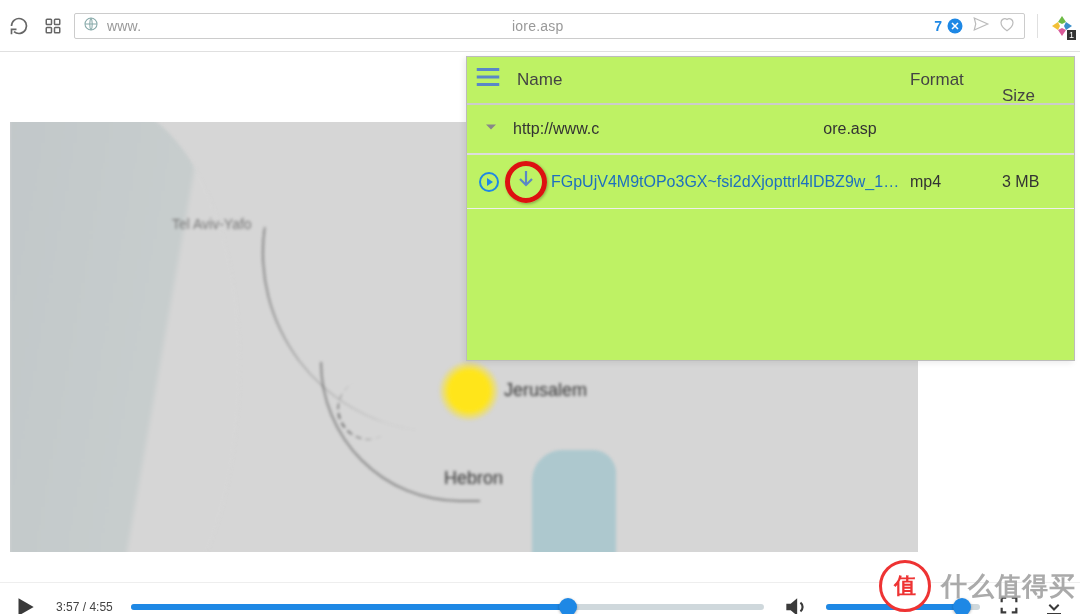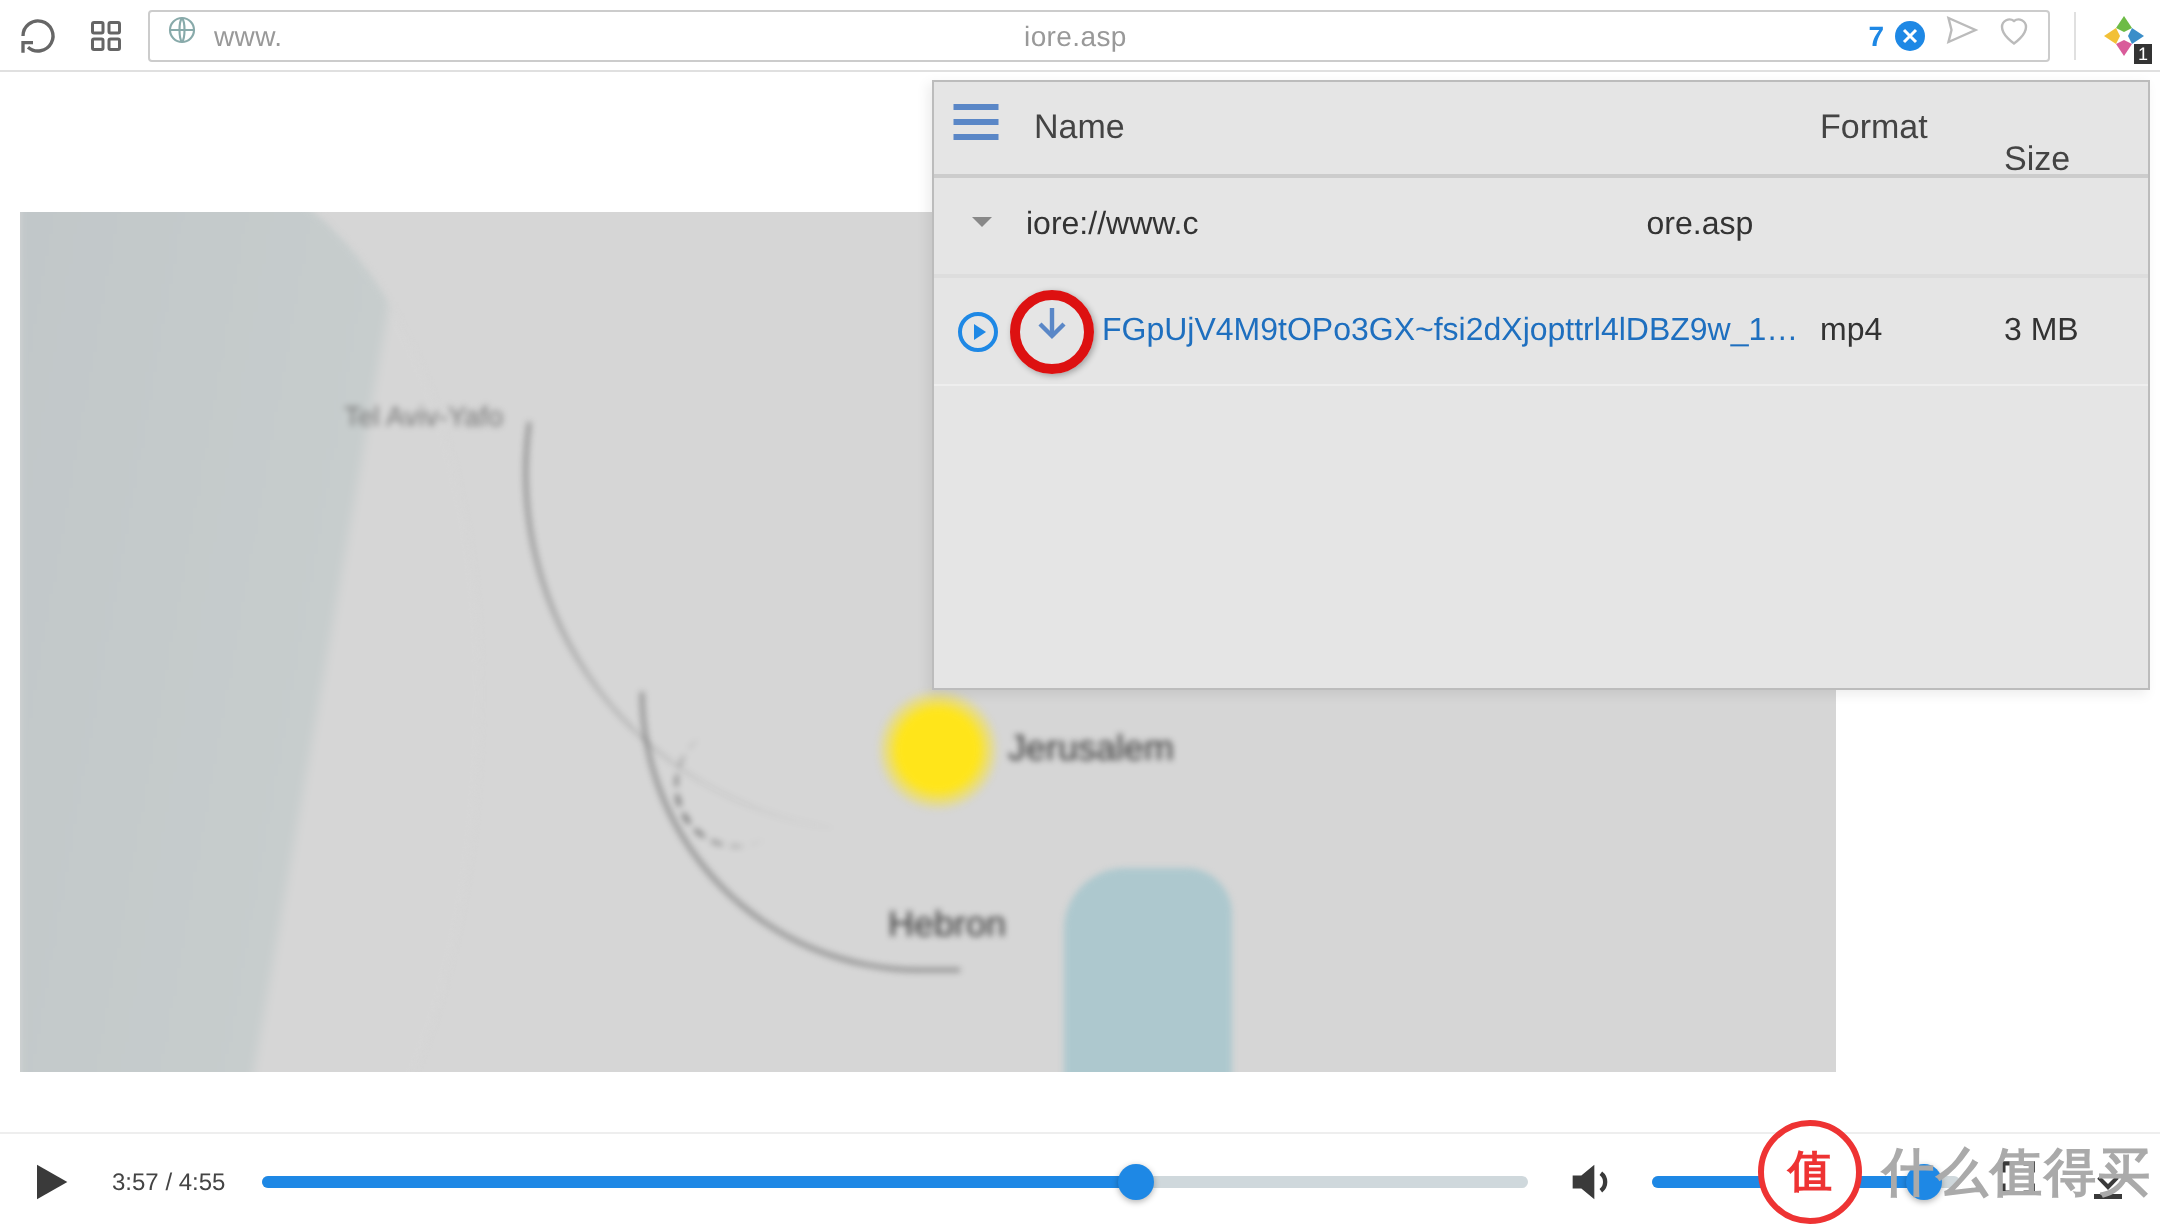--- a/index.html
+++ b/index.html
@@ -1,19 +1,19 @@
 <!DOCTYPE html>
 <html><head>
   <meta charset="utf-8">
   <style>
     * { margin: 0; padding: 0; box-sizing: border-box; }
     html, body { width: 1080px; height: 614px; font-family: "Segoe UI", Arial, sans-serif; background: #fff; overflow: hidden; }
 
     
-    .top-bar { height: 36px; display: flex; align-items: center; gap: 8px; padding: 0 6px; border-bottom: 1px solid #e0e0e0; justify-content: center; }
+    .top-bar { height: 52px; display: flex; align-items: center; gap: 8px; padding: 0 6px; border-bottom: 1px solid #e0e0e0; justify-content: center; }
     .icon-btn { width: 26px; height: 26px; display: flex; align-items: center; justify-content: center; color: #666; }
     .url-box { flex: 1; height: 26px; border: 1px solid #ccc; border-radius: 2px; display: flex; align-items: center; gap: 8px; padding: 0 8px; background: #fff; }
     .globe { color: #8aa; }
     .url-text { color: #999; font-size: 14px; letter-spacing: .2px; }
     .url-gap { flex: 1; }
     .badge { display: flex; align-items: center; gap: 4px; }
     .badge-num { color: #1e88e5; font-weight: 600; font-size: 14px; }
     .badge-x { width: 18px; height: 18px; }
     .send-ico, .heart-ico { color: #bbb; }
     .vert-sep { width:1px; height:24px; background:#e0e0e0; margin:0 4px; }
@@ -32,21 +32,21 @@
     .j { left:494px; top:258px; font-weight:500; }
     .h { left:434px; top:346px; }
     .t { left:162px; top:94px; color:#777; font-size:14px; }
     .road { position:absolute; border:2px solid rgba(60,60,60,.5); border-right:none; border-top:none; }
     .r1 { left:240px; top:120px; width:230px; height:180px; border-radius:0 0 0 180px; transform:rotate(8deg); border-bottom:none;}
     .r2 { left:310px; top:240px; width:160px; height:140px; border-radius:0 0 0 140px; }
     .r3 { left:320px; top:230px; width:170px; height:60px; border-bottom:none; border-left:2px dashed rgba(0,0,0,.5); border-radius:40px 0 0 40px; transform:rotate(-30deg);}
     .dead { position:absolute; left:522px; top:328px; width:84px; height:160px; background:#7db8c5; opacity:.45; border-radius:40px 30px 50px 60px; }
 
     
-    .dl-panel { position:absolute; left:466px; top:4px; width:609px; height:305px; background:#e5e5e5; border:1px solid #bcbcbc; box-shadow: -2px 2px 6px rgba(0,0,0,.08); }
+    .dl-panel { position:absolute; left:466px; top:4px; width:609px; height:305px; background:#bef264; border:1px solid #bcbcbc; box-shadow: -2px 2px 6px rgba(0,0,0,.08); }
     .dl-head { height:48px; display:flex; align-items:center; border-bottom:2px solid #ccc; }
     .burger { width:36px; height:36px; margin:0 6px; color:#5a87c7; }
     .col-name { flex:1; font-size:17px; color:#444; padding-left:2px;}
     .col-fmt { width:92px; font-size:17px; color:#444;}
     .col-sz  { width:72px; font-size:17px; color:#444;margin-top:32px;}
     .dl-row { height:50px; display:flex; align-items:center; border-bottom:2px solid #ddd; font-size:16px; }
     .tri { width:24px; height:24px; margin:0 8px 0 14px; color:#888;}
     .row-url { color:#333; display:flex; gap:2px; }
     .row-url .part { white-space:nowrap; }
     .row-url .gap { display:inline-block; width:220px; }
@@ -161,21 +161,21 @@
       <div class="col-fmt">Format</div>
       <div class="col-sz">Size</div>
     </div>
     <div class="dl-row">
       <div class="tri">
         <svg viewBox="0 0 24 24" width="20" height="20" fill="currentColor">
             <path d="M6 9l6 6 6-6z"></path>
           </svg>
       </div>
       <div class="row-url">
-        <span class="part">iore://www.c</span>
+        <span class="part">http://www.c</span>
         <span class="gap"></span>
         <span class="part">ore.asp</span>
       </div>
     </div>
     <div class="dl-row2">
       <div class="play">
         <svg viewBox="0 0 24 24" width="24" height="24" fill="none" stroke="currentColor" stroke-width="2">
             <circle cx="12" cy="12" r="9"></circle>
             <path d="M10 8l6 4-6 4z" fill="currentColor" stroke="none"></path>
           </svg>

